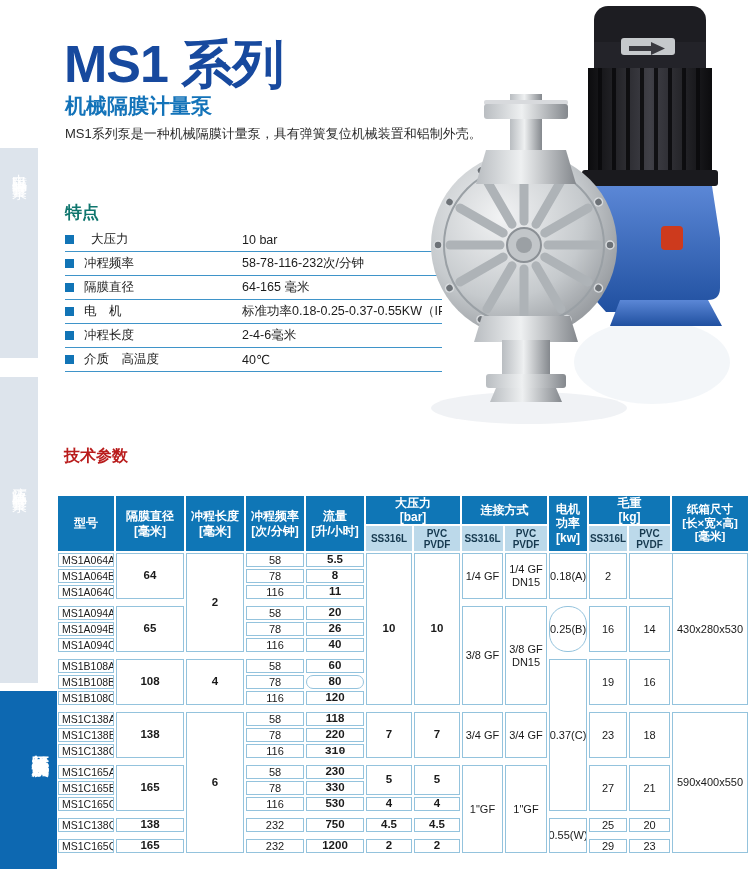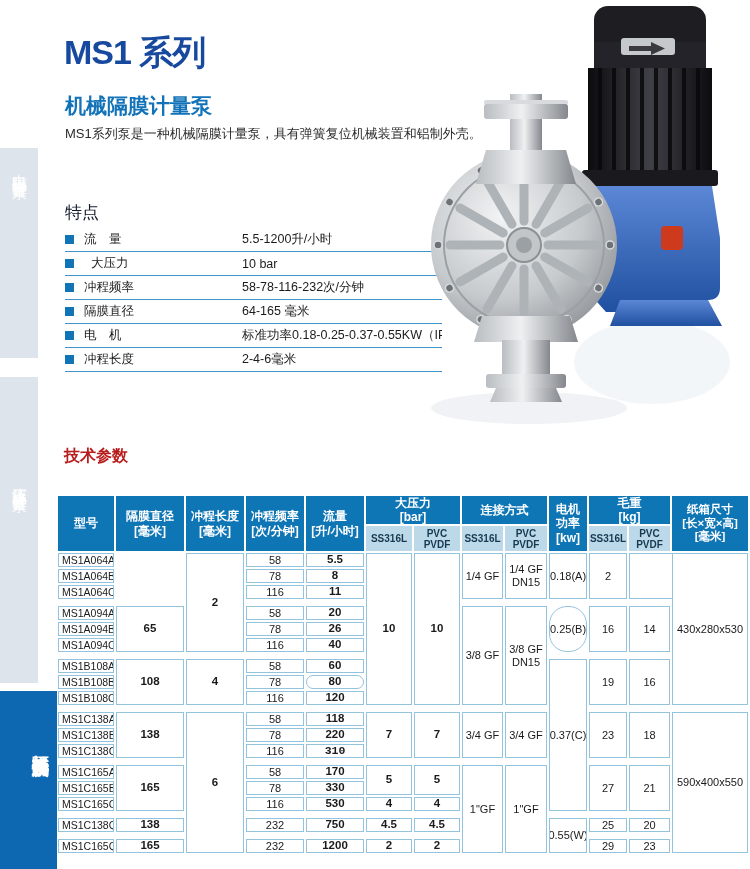--- a/index.html
+++ b/index.html
@@ -17,25 +17,25 @@
   .sb3{top:691px;height:178px;width:57px;background:#0d68b1;overflow:hidden;}
   .vtext{
     writing-mode:vertical-rl;text-orientation:upright;
     font-size:15px;letter-spacing:2px;color:rgba(255,255,255,0.92);
     position:absolute;left:50%;transform:translateX(-50%);
   }
   .sb1 .vtext{top:14px;}
   .sb2 .vtext{top:98px;}
   .sb3 .vtext{left:auto;transform:none;right:5px;top:50px;font-size:17px;font-weight:bold;letter-spacing:1px;color:#ffffff;}
   
-  .title{position:absolute;left:64px;top:30px;font-size:34px;font-weight:800;color:#17499e;letter-spacing:-1px;margin:0;}
+  .title{position:absolute;left:64px;top:30px;font-size:52px;font-weight:800;color:#17499e;letter-spacing:-1px;margin:0;}
   .subtitle{position:absolute;left:65px;top:92px;font-size:21px;font-weight:bold;color:#1373b9;margin:0;}
   .desc{position:absolute;left:65px;top:122px;width:434px;font-size:13px;line-height:1.9;color:#2c2c2c;margin:0;z-index:3;}
   
-  .feat-h{position:absolute;left:65px;top:201px;font-size:17px;font-weight:normal;color:#0f172a;margin:0;z-index:1;}
+  .feat-h{position:absolute;left:65px;top:201px;font-size:17px;font-weight:bold;color:#0f766e;margin:0;z-index:1;}
   .features{position:absolute;left:65px;top:228px;width:684px;z-index:1;}
   .feat-row{height:23px;display:flex;align-items:center;border-bottom:1px solid #3f94c9;}
   .bullet{width:9px;height:9px;background:#1174b6;margin-right:10px;flex:none;}
   .flabel{width:158px;font-size:12.5px;color:#1b1b1b;white-space:pre;flex:none;}
   .fvalue{font-size:12.5px;color:#1b1b1b;}
   
   .pump{position:absolute;left:424px;top:0;z-index:2;}
   
   .spec-h{position:absolute;left:64px;top:446px;font-size:16px;font-weight:bold;color:#b91c1c;margin:0;}
   .spec-table{
@@ -88,25 +88,20 @@
 </div>
 
 <h1 class="title">MS1 系列</h1>
 <h2 class="subtitle">机械隔膜计量泵</h2>
 <p class="desc">MS1系列泵是一种机械隔膜计量泵，具有弹簧复位机械装置和铝制外壳。</p>
 
 <h3 class="feat-h">特点</h3>
 <div class="features" id="features">
     <div class="feat-row">
       <span class="bullet"></span>
-      <span class="flabel">流　量</span>
-      <span class="fvalue">5.5-1200升/小时</span>
-    </div>
-    <div class="feat-row">
-      <span class="bullet"></span>
       <span class="flabel">  大压力</span>
       <span class="fvalue">10 bar</span>
     </div>
     <div class="feat-row">
       <span class="bullet"></span>
       <span class="flabel">冲程频率</span>
       <span class="fvalue">58-78-116-232次/分钟</span>
     </div>
     <div class="feat-row">
       <span class="bullet"></span>
@@ -115,20 +110,25 @@
     </div>
     <div class="feat-row">
       <span class="bullet"></span>
       <span class="flabel">电　机</span>
       <span class="fvalue">标准功率0.18-0.25-0.37-0.55KW（IP55）</span>
     </div>
     <div class="feat-row">
       <span class="bullet"></span>
       <span class="flabel">冲程长度</span>
       <span class="fvalue">2-4-6毫米</span>
+    </div>
+    <div class="feat-row">
+      <span class="bullet"></span>
+      <span class="flabel">介质　高温度</span>
+      <span class="fvalue">40℃</span>
     </div>
   </div>
 
 <svg class="pump" width="326" height="432" viewBox="0 0 326 432">
   <defs>
     <linearGradient id="gMetal" x1="0" x2="1" y1="0" y2="0">
       <stop offset="0" stop-color="#b9bdc1"></stop>
         <stop offset="0.45" stop-color="#eef0f1"></stop>
         <stop offset="1" stop-color="#84888d"></stop>
     </linearGradient>
@@ -269,20 +269,21 @@
     <div class="cell left" style="grid-area: 12 / 1 / 13;">MS1B108B</div>
     <div class="cell left" style="grid-area: 13 / 1 / 14;">MS1B108C</div>
     <div class="cell left" style="grid-area: 15 / 1 / 16;">MS1C138A</div>
     <div class="cell left" style="grid-area: 16 / 1 / 17;">MS1C138B</div>
     <div class="cell left" style="grid-area: 17 / 1 / 18;">MS1C138C</div>
     <div class="cell left" style="grid-area: 19 / 1 / 20;">MS1C165A</div>
     <div class="cell left" style="grid-area: 20 / 1 / 21;">MS1C165B</div>
     <div class="cell left" style="grid-area: 21 / 1 / 22;">MS1C165C</div>
     <div class="cell left" style="grid-area: 23 / 1 / 24;">MS1C138Q</div>
     <div class="cell left" style="grid-area: 25 / 1 / 26;">MS1C165Q</div>
+    <div class="cell b" style="grid-area: 3 / 2 / 6;">64</div>
     <div class="cell b" style="grid-area: 7 / 2 / 10;">65</div>
     <div class="cell b" style="grid-area: 11 / 2 / 14;">108</div>
     <div class="cell b" style="grid-area: 15 / 2 / 18;">138</div>
     <div class="cell b" style="grid-area: 19 / 2 / 22;">165</div>
     <div class="cell b" style="grid-area: 23 / 2 / 24;">138</div>
     <div class="cell b" style="grid-area: 25 / 2 / 26;">165</div>
     <div class="cell b" style="grid-area: 3 / 3 / 10;">2</div>
     <div class="cell b" style="grid-area: 11 / 3 / 14;">4</div>
     <div class="cell b" style="grid-area: 15 / 3 / 26;">6</div>
     <div class="cell" style="grid-area: 3 / 4 / 4;">58</div>
@@ -307,21 +308,21 @@
     <div class="cell b" style="grid-area: 5 / 5 / 6;">11</div>
     <div class="cell b" style="grid-area: 7 / 5 / 8;">20</div>
     <div class="cell b" style="grid-area: 8 / 5 / 9;">26</div>
     <div class="cell b" style="grid-area: 9 / 5 / 10;">40</div>
     <div class="cell b" style="grid-area: 11 / 5 / 12;">60</div>
     <div class="cell b" style="grid-area: 12 / 5 / 13; border-radius: 7px;">80</div>
     <div class="cell b" style="grid-area: 13 / 5 / 14;">120</div>
     <div class="cell b" style="grid-area: 15 / 5 / 16;">118</div>
     <div class="cell b" style="grid-area: 16 / 5 / 17;">220</div>
     <div class="cell b" style="grid-area: 17 / 5 / 18; font-family: Liberation Mono, monospace;">310</div>
-    <div class="cell b" style="grid-area: 19 / 5 / 20;">170</div>
+    <div class="cell b" style="grid-area: 19 / 5 / 20;">230</div>
     <div class="cell b" style="grid-area: 20 / 5 / 21;">330</div>
     <div class="cell b" style="grid-area: 21 / 5 / 22;">530</div>
     <div class="cell b" style="grid-area: 23 / 5 / 24;">750</div>
     <div class="cell b" style="grid-area: 25 / 5 / 26;">1200</div>
     <div class="cell b" style="grid-area: 3 / 6 / 14;">10</div>
     <div class="cell b" style="grid-area: 15 / 6 / 18;">7</div>
     <div class="cell b" style="grid-area: 19 / 6 / 21;">5</div>
     <div class="cell b" style="grid-area: 21 / 6 / 22;">4</div>
     <div class="cell b" style="grid-area: 23 / 6 / 24;">4.5</div>
     <div class="cell b" style="grid-area: 25 / 6 / 26;">2</div>

